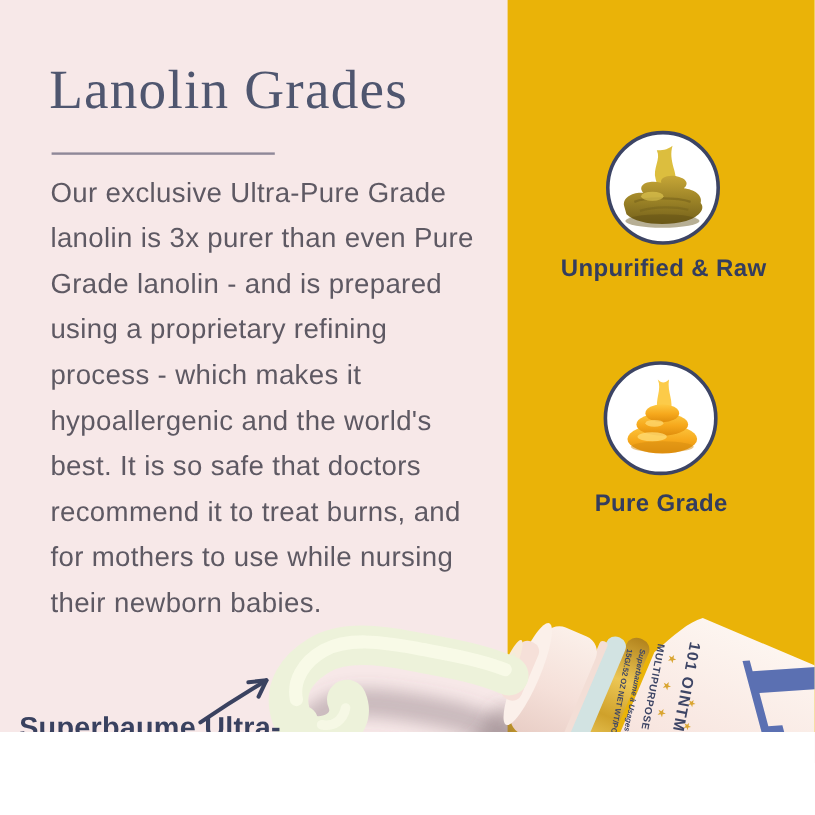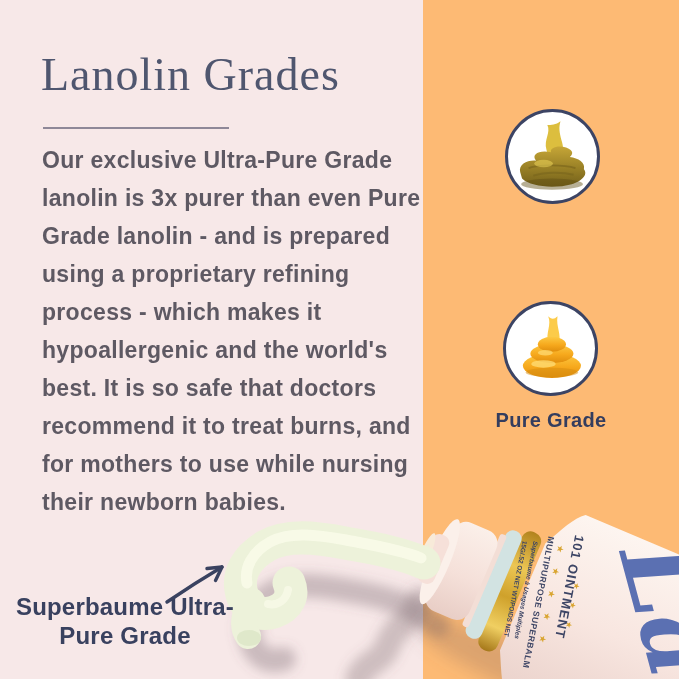--- a/index.html
+++ b/index.html
@@ -1,32 +1,32 @@
 <!DOCTYPE html>
 <html><head>
 <meta charset="utf-8">
 <style>
   html,body{margin:0;padding:0;background:#ffffff;}
   #stage{
-    position:relative;width:679px;height:679px;overflow:hidden;
-    background:#fdba74;font-family:"Liberation Sans",sans-serif;
+    position:relative;width:679px;height:610px;overflow:hidden;
+    background:#eab308;font-family:"Liberation Sans",sans-serif;
   }
   
   .pink-panel{position:absolute;left:0;top:0;width:423px;height:679px;background:#f7e8e8;}
   
   .title{
     position:absolute;left:41px;top:48px;width:380px;
     font-family:"Liberation Serif",serif;font-size:46px;font-weight:400;
     color:#4f566f;letter-spacing:1px;white-space:nowrap;
   }
   .title-rule{position:absolute;left:43px;top:127px;width:186px;height:2px;background:#8f8898;}
   
   .description{
     position:absolute;left:42px;top:141px;width:395px;
-    font-size:23px;line-height:38px;font-weight:700;letter-spacing:.3px;
+    font-size:23px;line-height:38px;font-weight:400;letter-spacing:.3px;
     color:#5e5963;white-space:pre-line;
   }
   
   .grade-circle{
     position:absolute;width:95px;height:95px;box-sizing:border-box;
     border:3px solid #3c4464;border-radius:50%;background:#ffffff;overflow:hidden;
   }
   #circle-raw{left:505px;top:109px;}
   #circle-pure{left:503px;top:301px;}
   .grade-circle svg{display:block;width:100%;height:100%;}
@@ -80,20 +80,21 @@
         </linearGradient>
       </defs>
       <path d="M42 14 C46 22 38 30 41 40 C42 46 47 49 53 48 C61 46 59 36 57 30 C55 22 54 17 56 10 C51 14 46 14 42 14 Z" fill="#dcbe3e"></path>
       <path d="M13 64 C11 56 21 51 30 52 C24 45 34 40 46 43 C44 38 54 35 62 38 C71 41 69 46 66 48 C75 49 83 54 81 61 C86 67 78 74 68 77 C50 82 24 80 15 71 Z" fill="url(#oliveG)"></path>
       <ellipse cx="47" cy="77" rx="33" ry="6" fill="#5f4e13" opacity="0.45"></ellipse>
       <path d="M22 60 C32 56 60 56 72 60" stroke="#6f5c18" stroke-width="2" fill="none" opacity="0.5"></path>
       <path d="M27 68 C40 64 58 64 70 67" stroke="#6f5c18" stroke-width="2" fill="none" opacity="0.4"></path>
       <ellipse cx="38" cy="55" rx="10" ry="4" fill="#e6cd55" opacity="0.6"></ellipse>
     </svg>
   </div>
+  <div class="grade-label" id="label-raw">Unpurified &amp; Raw</div>
 
   <div class="grade-circle" id="circle-pure">
     <svg viewBox="0 0 95 95">
       <defs>
         <linearGradient id="amberG" x1="0" y1="0" x2="0" y2="1">
           <stop offset="0" stop-color="#fdc942"></stop>
             <stop offset="0.55" stop-color="#f6a81c"></stop>
             <stop offset="1" stop-color="#e08e0d"></stop>
         </linearGradient>
       </defs>

